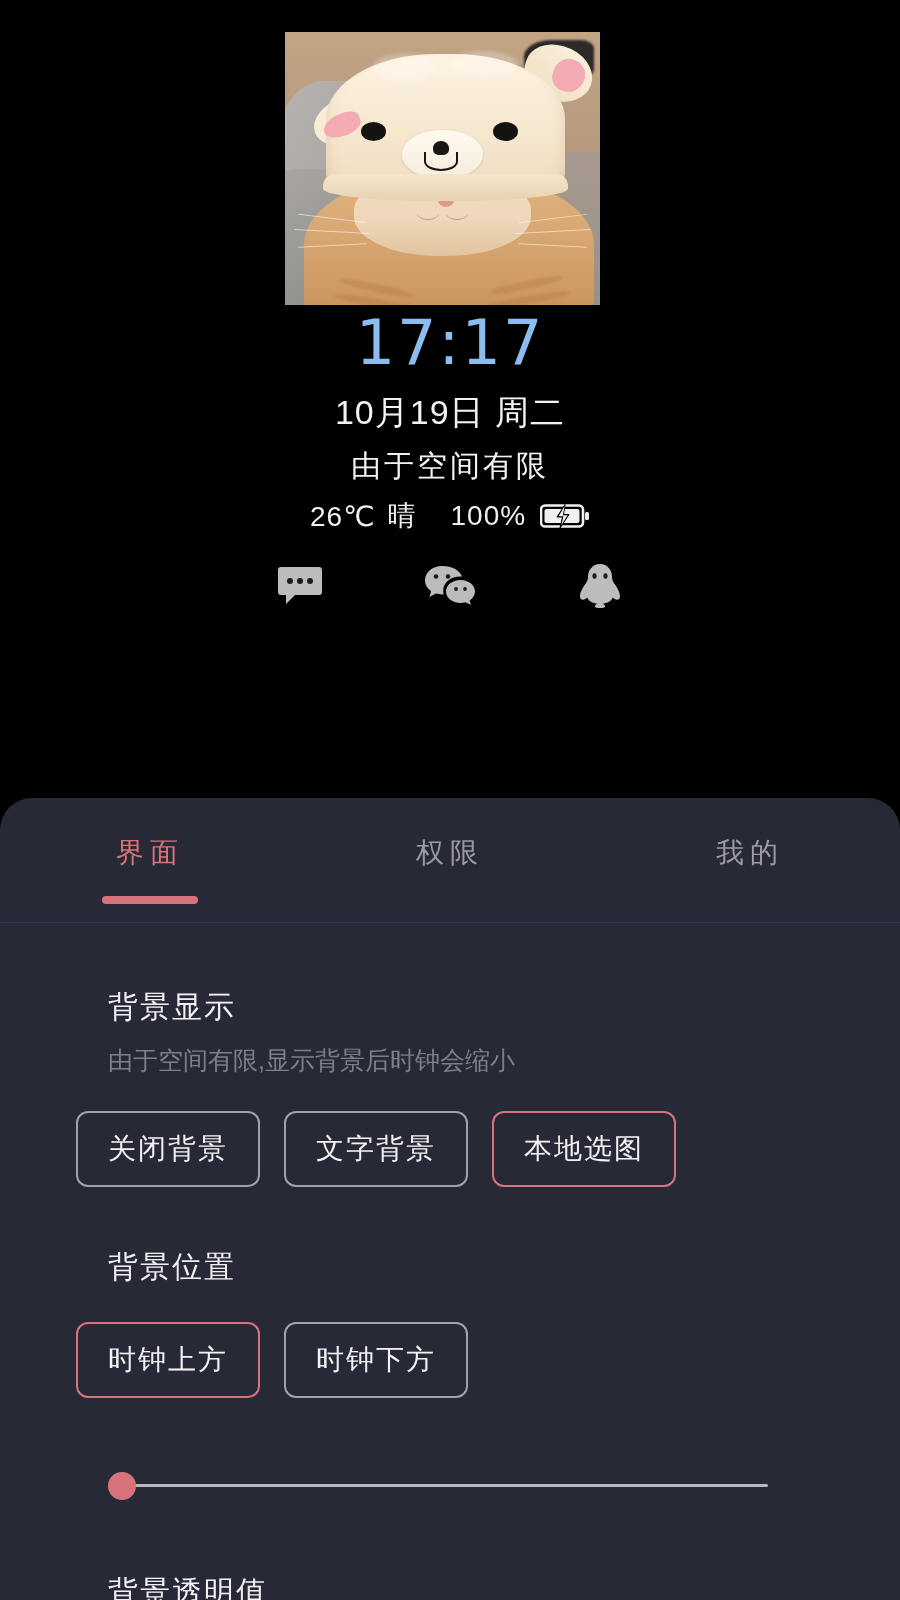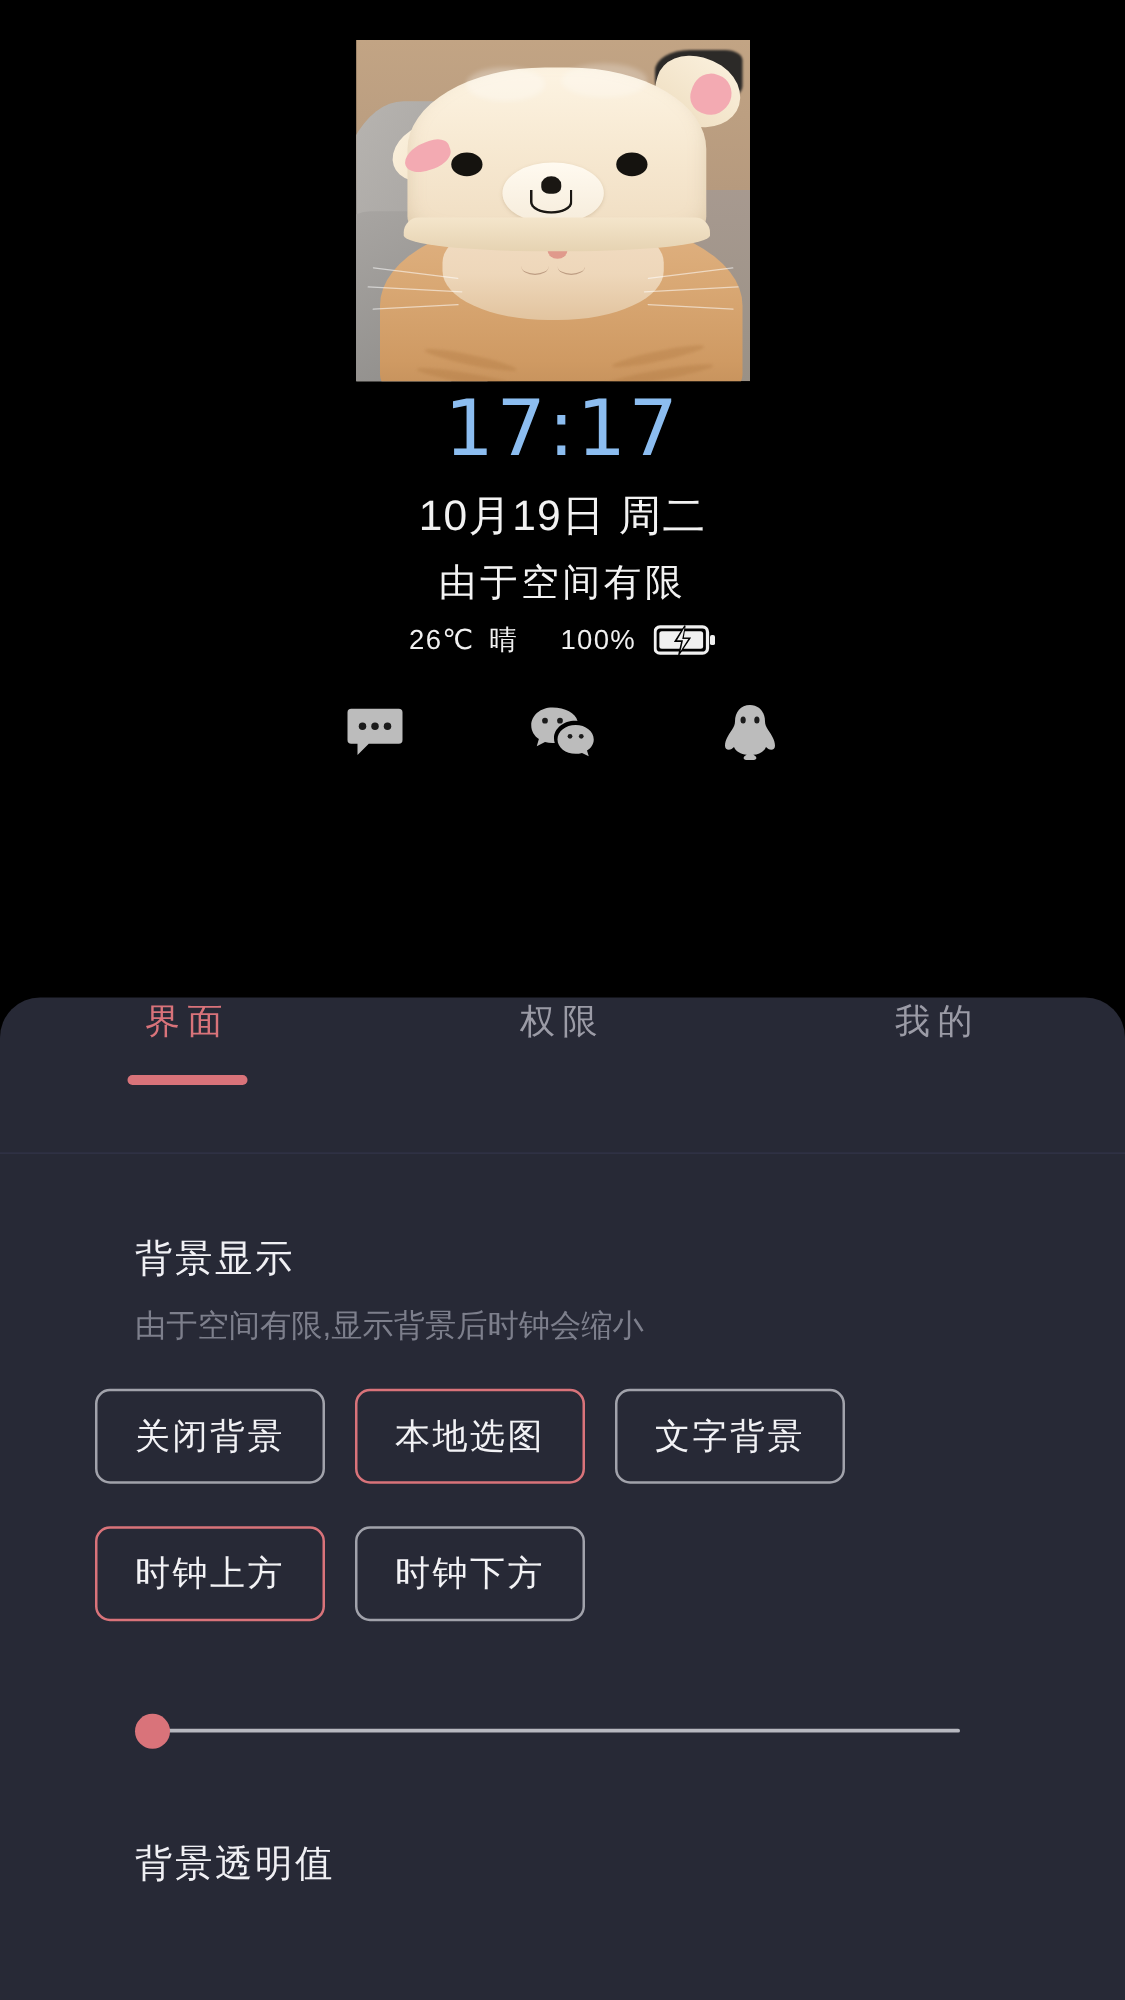--- a/index.html
+++ b/index.html
@@ -127,40 +127,41 @@
 
   
   #clock-block { position:absolute; left:0; top:312px; width:900px; text-align:center; }
   #clock-time {
     font-size:62px; line-height:1; color:#8cbdf0; letter-spacing:2px;
     font-family:"DejaVu Sans", sans-serif; font-weight:400;
   }
   #clock-date { margin-top:16px; font-size:34px; color:#f2f2f2; letter-spacing:1px; }
   #clock-lunar { margin-top:10px; font-size:30px; color:#f2f2f2; letter-spacing:3px; }
   #clock-status {
-    margin-top:10px; font-size:22px; color:#f0f0f0; letter-spacing:1px;
+    margin-top:10px; font-size:28px; color:#f0f0f0; letter-spacing:1px;
     display:flex; align-items:center; justify-content:center; gap:12px;
   }
   .stat-gap { display:inline-block; width:10px; }
   #battery-icon { display:inline-flex; align-items:center; margin-left:2px; }
 
   
   #app-row {
     position:absolute; left:0; top:556px; width:900px;
     display:flex; justify-content:center; gap:90px;
   }
   .app-icon { width:60px; height:60px; display:flex; align-items:center; justify-content:center; }
 
   
   #settings-panel {
     position:absolute; left:0; top:798px; width:900px; height:802px;
     background:#272936; border-radius:32px 32px 0 0;
   }
   #tab-bar {
     position:relative; height:124px; display:flex; align-items:flex-start;
+    padding-top:36px;
   }
   .tab {
     flex:1; text-align:center; font-size:28px; color:#9b9ba6;
     letter-spacing:6px; position:relative; padding-bottom:18px;
   }
   .tab.active { color:#d9737a; }
   .tab-underline {
     position:absolute; left:50%; transform:translateX(-50%);
     bottom:-14px; width:96px; height:8px; border-radius:4px; background:#d9737a;
   }
@@ -309,26 +310,27 @@
     </div>
     <div id="tab-divider"></div>
 
     <div id="panel-body">
 
       <div>
         <div class="section-title">背景显示</div>
         <div class="section-sub">由于空间有限,显示背景后时钟会缩小</div>
         <div class="btn-row">
           <div class="opt-btn">关闭背景</div>
+          <div class="opt-btn">文字背景</div>
           <div class="opt-btn selected">本地选图</div>
-          <div class="opt-btn">文字背景</div>
         </div>
       </div>
 
       <div>
+        <div class="section-title" style="margin-top:60px;">背景位置</div>
         <div class="btn-row">
           <div class="opt-btn selected">时钟上方</div>
           <div class="opt-btn">时钟下方</div>
         </div>
       </div>
 
       <div class="slider-wrap">
         <div class="slider-track"></div>
         <div class="slider-thumb"></div>
       </div>

